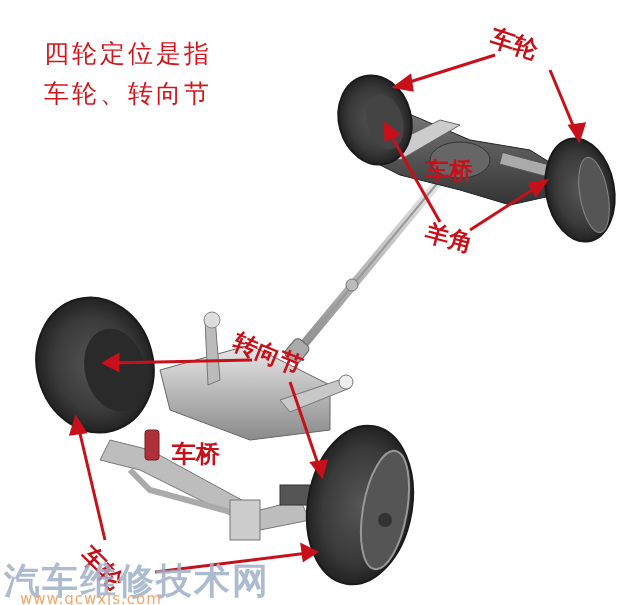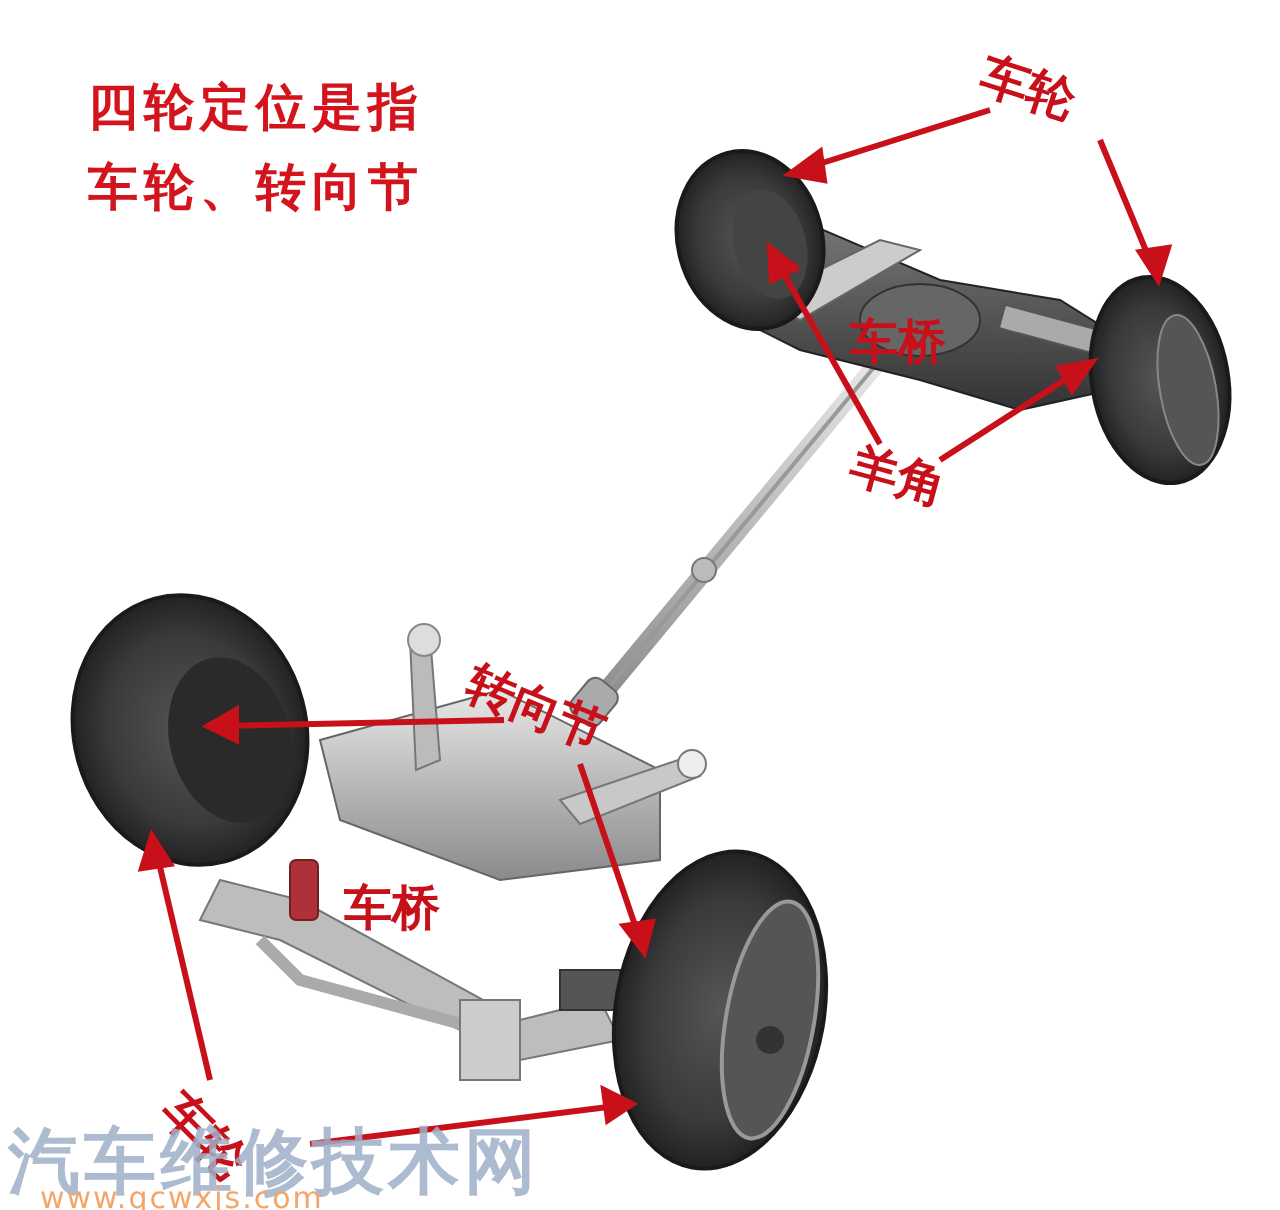--- a/index.html
+++ b/index.html
@@ -1,20 +1,20 @@
 <!DOCTYPE html>
 <html><head>
 <meta charset="utf-8">
 <style>
   html, body { margin: 0; padding: 0; background: #ffffff; }
   body { width: 640px; height: 605px; position: relative; overflow: hidden;
          font-family: "DejaVu Sans", sans-serif; }
   .stage { position: absolute; left: 0; top: 0; width: 640px; height: 605px; }
   .desc { position: absolute; left: 44px; top: 34px; width: 230px;
-          color: #d4141c; font-weight: bold; font-size: 25px; line-height: 40px;
+          color: #d4141c; font-weight: normal; font-size: 25px; line-height: 40px;
           letter-spacing: 3px; font-family: "DejaVu Sans", sans-serif; }
   .desc div { white-space: nowrap; }
   .lbl { position: absolute; color: #c8101a; font-weight: bold; font-size: 24px;
          font-family: "DejaVu Sans", sans-serif; white-space: nowrap; }
   .wm-cn { position: absolute; left: 4px; top: 557px; font-size: 36px; font-weight: bold;
            color: #9fb0c8; opacity: 0.85; letter-spacing: 2px;
            font-family: Liberation Serif, serif; }
   .wm-url { position: absolute; left: 20px; top: 590px; font-size: 15px;
             color: #f2a66b; letter-spacing: 1px; font-family: "DejaVu Sans", sans-serif; }
   svg { position: absolute; left: 0; top: 0; }

